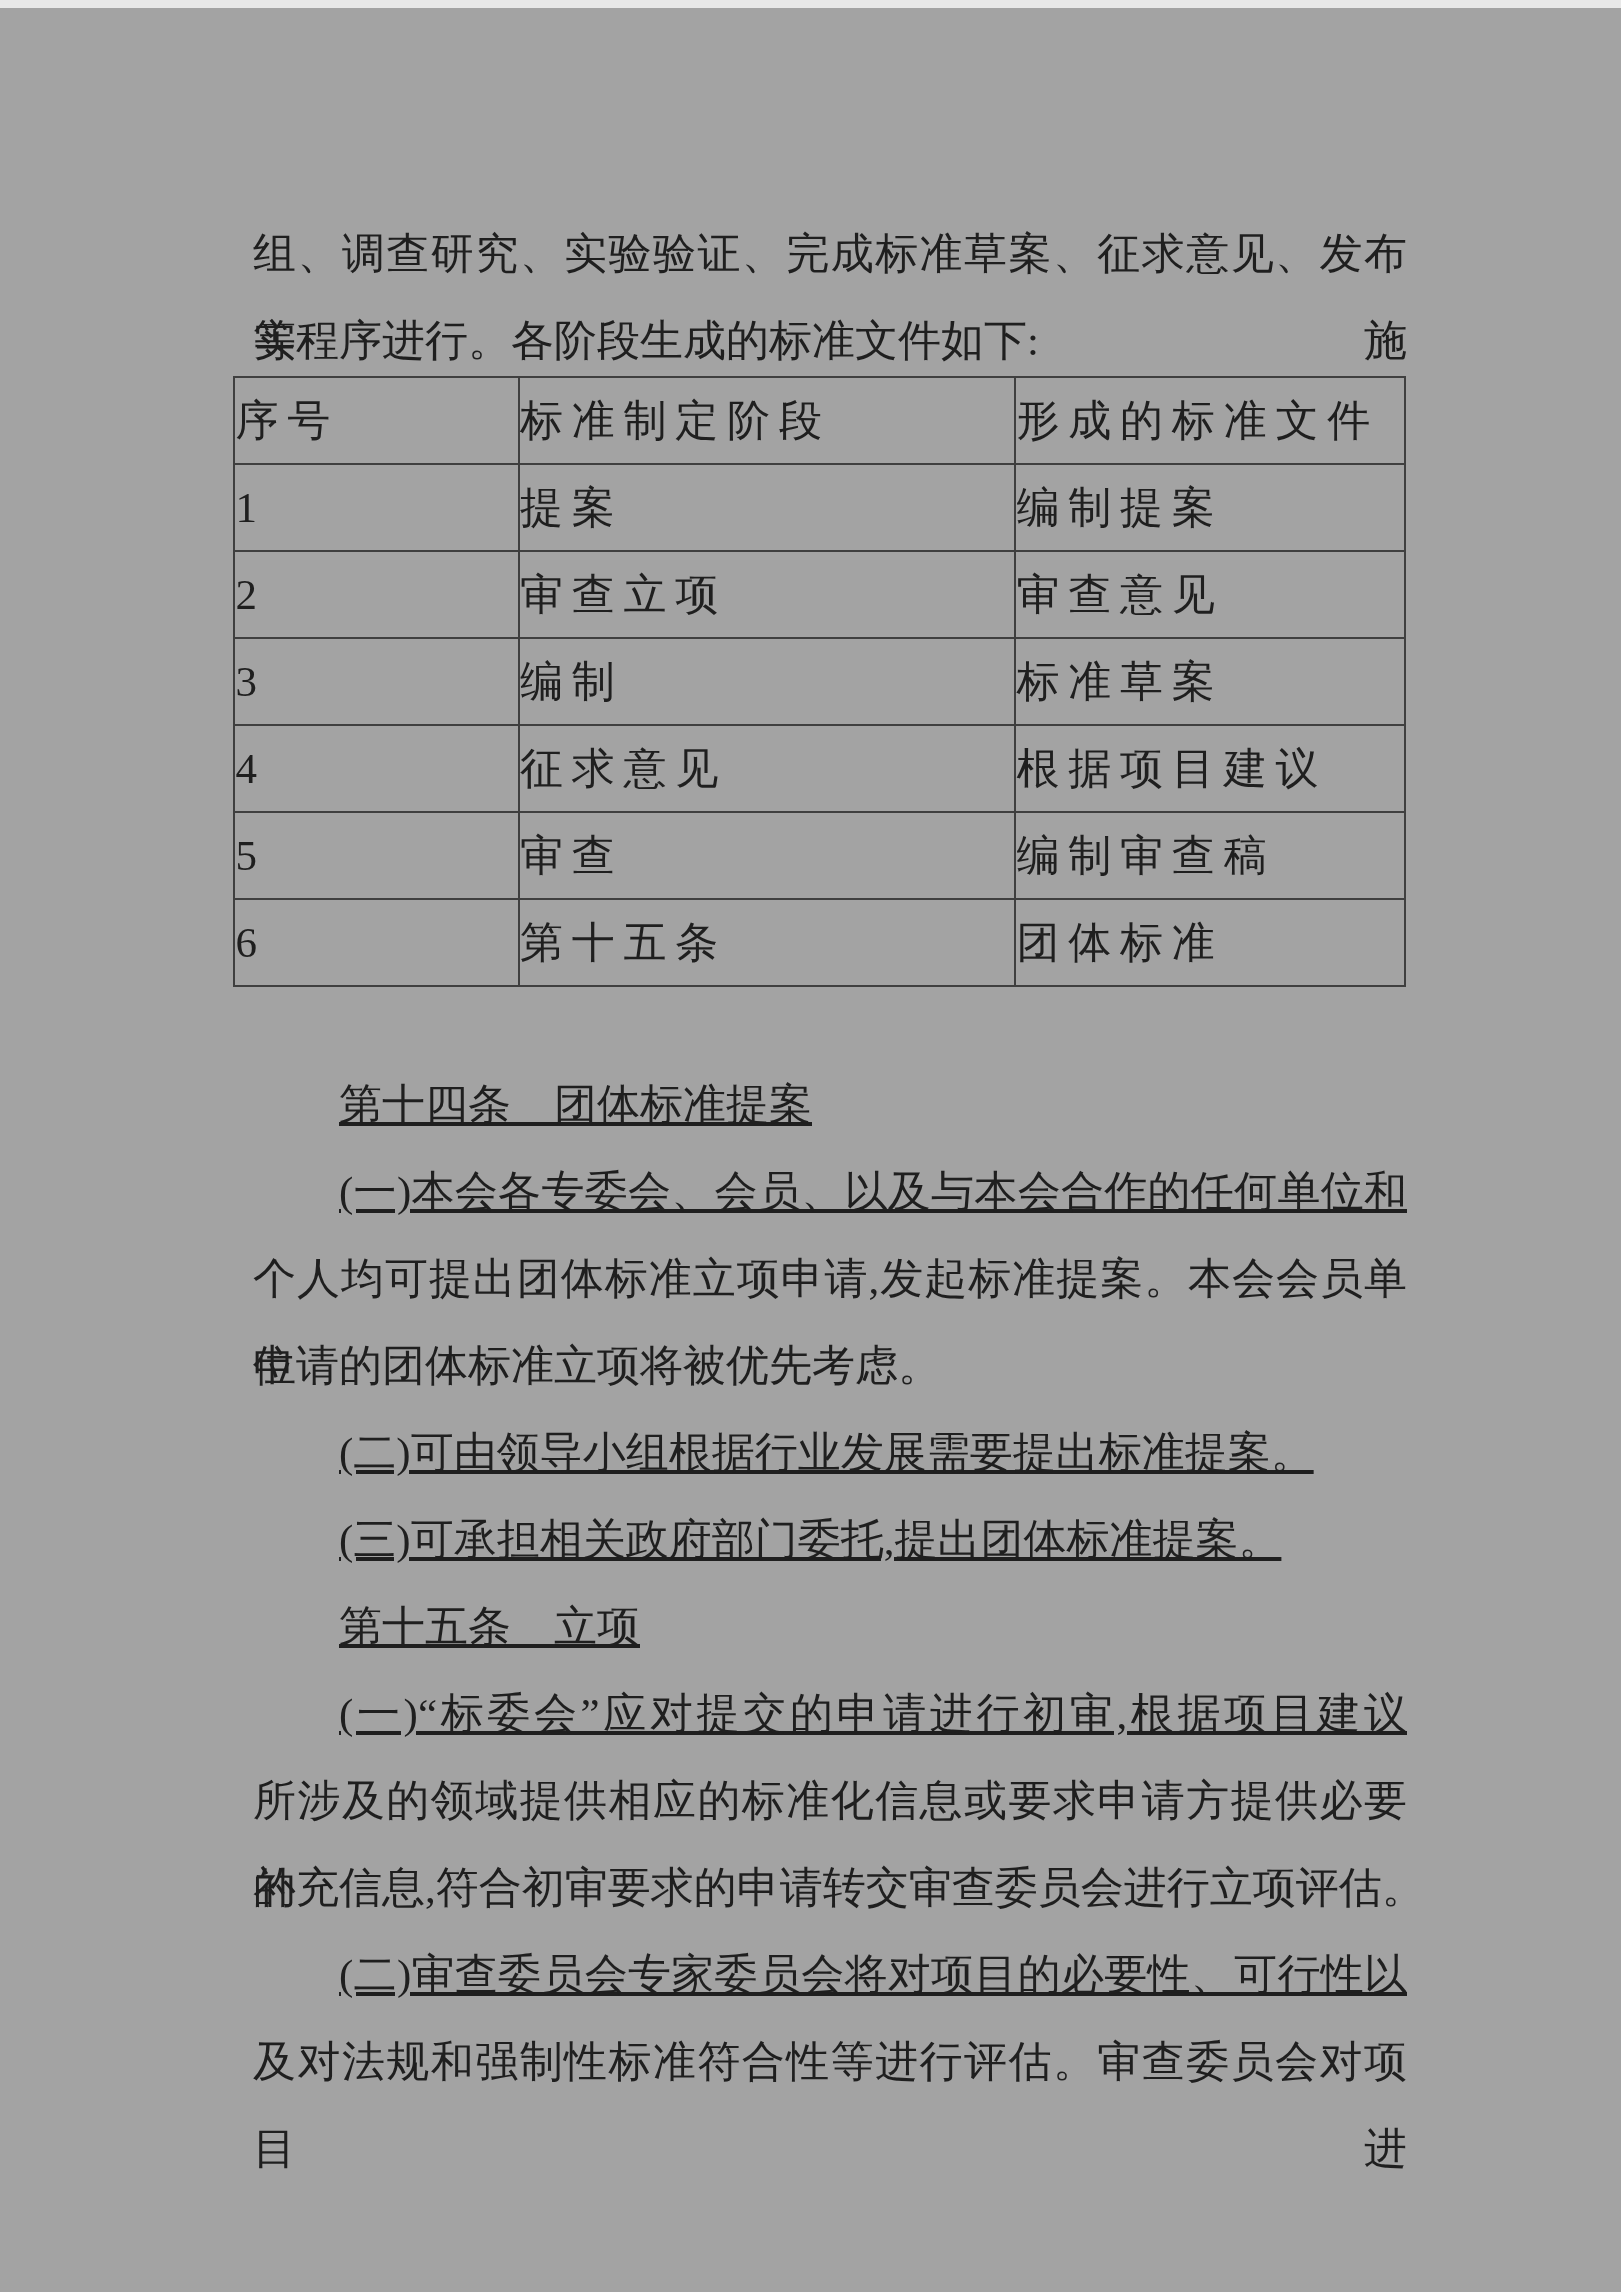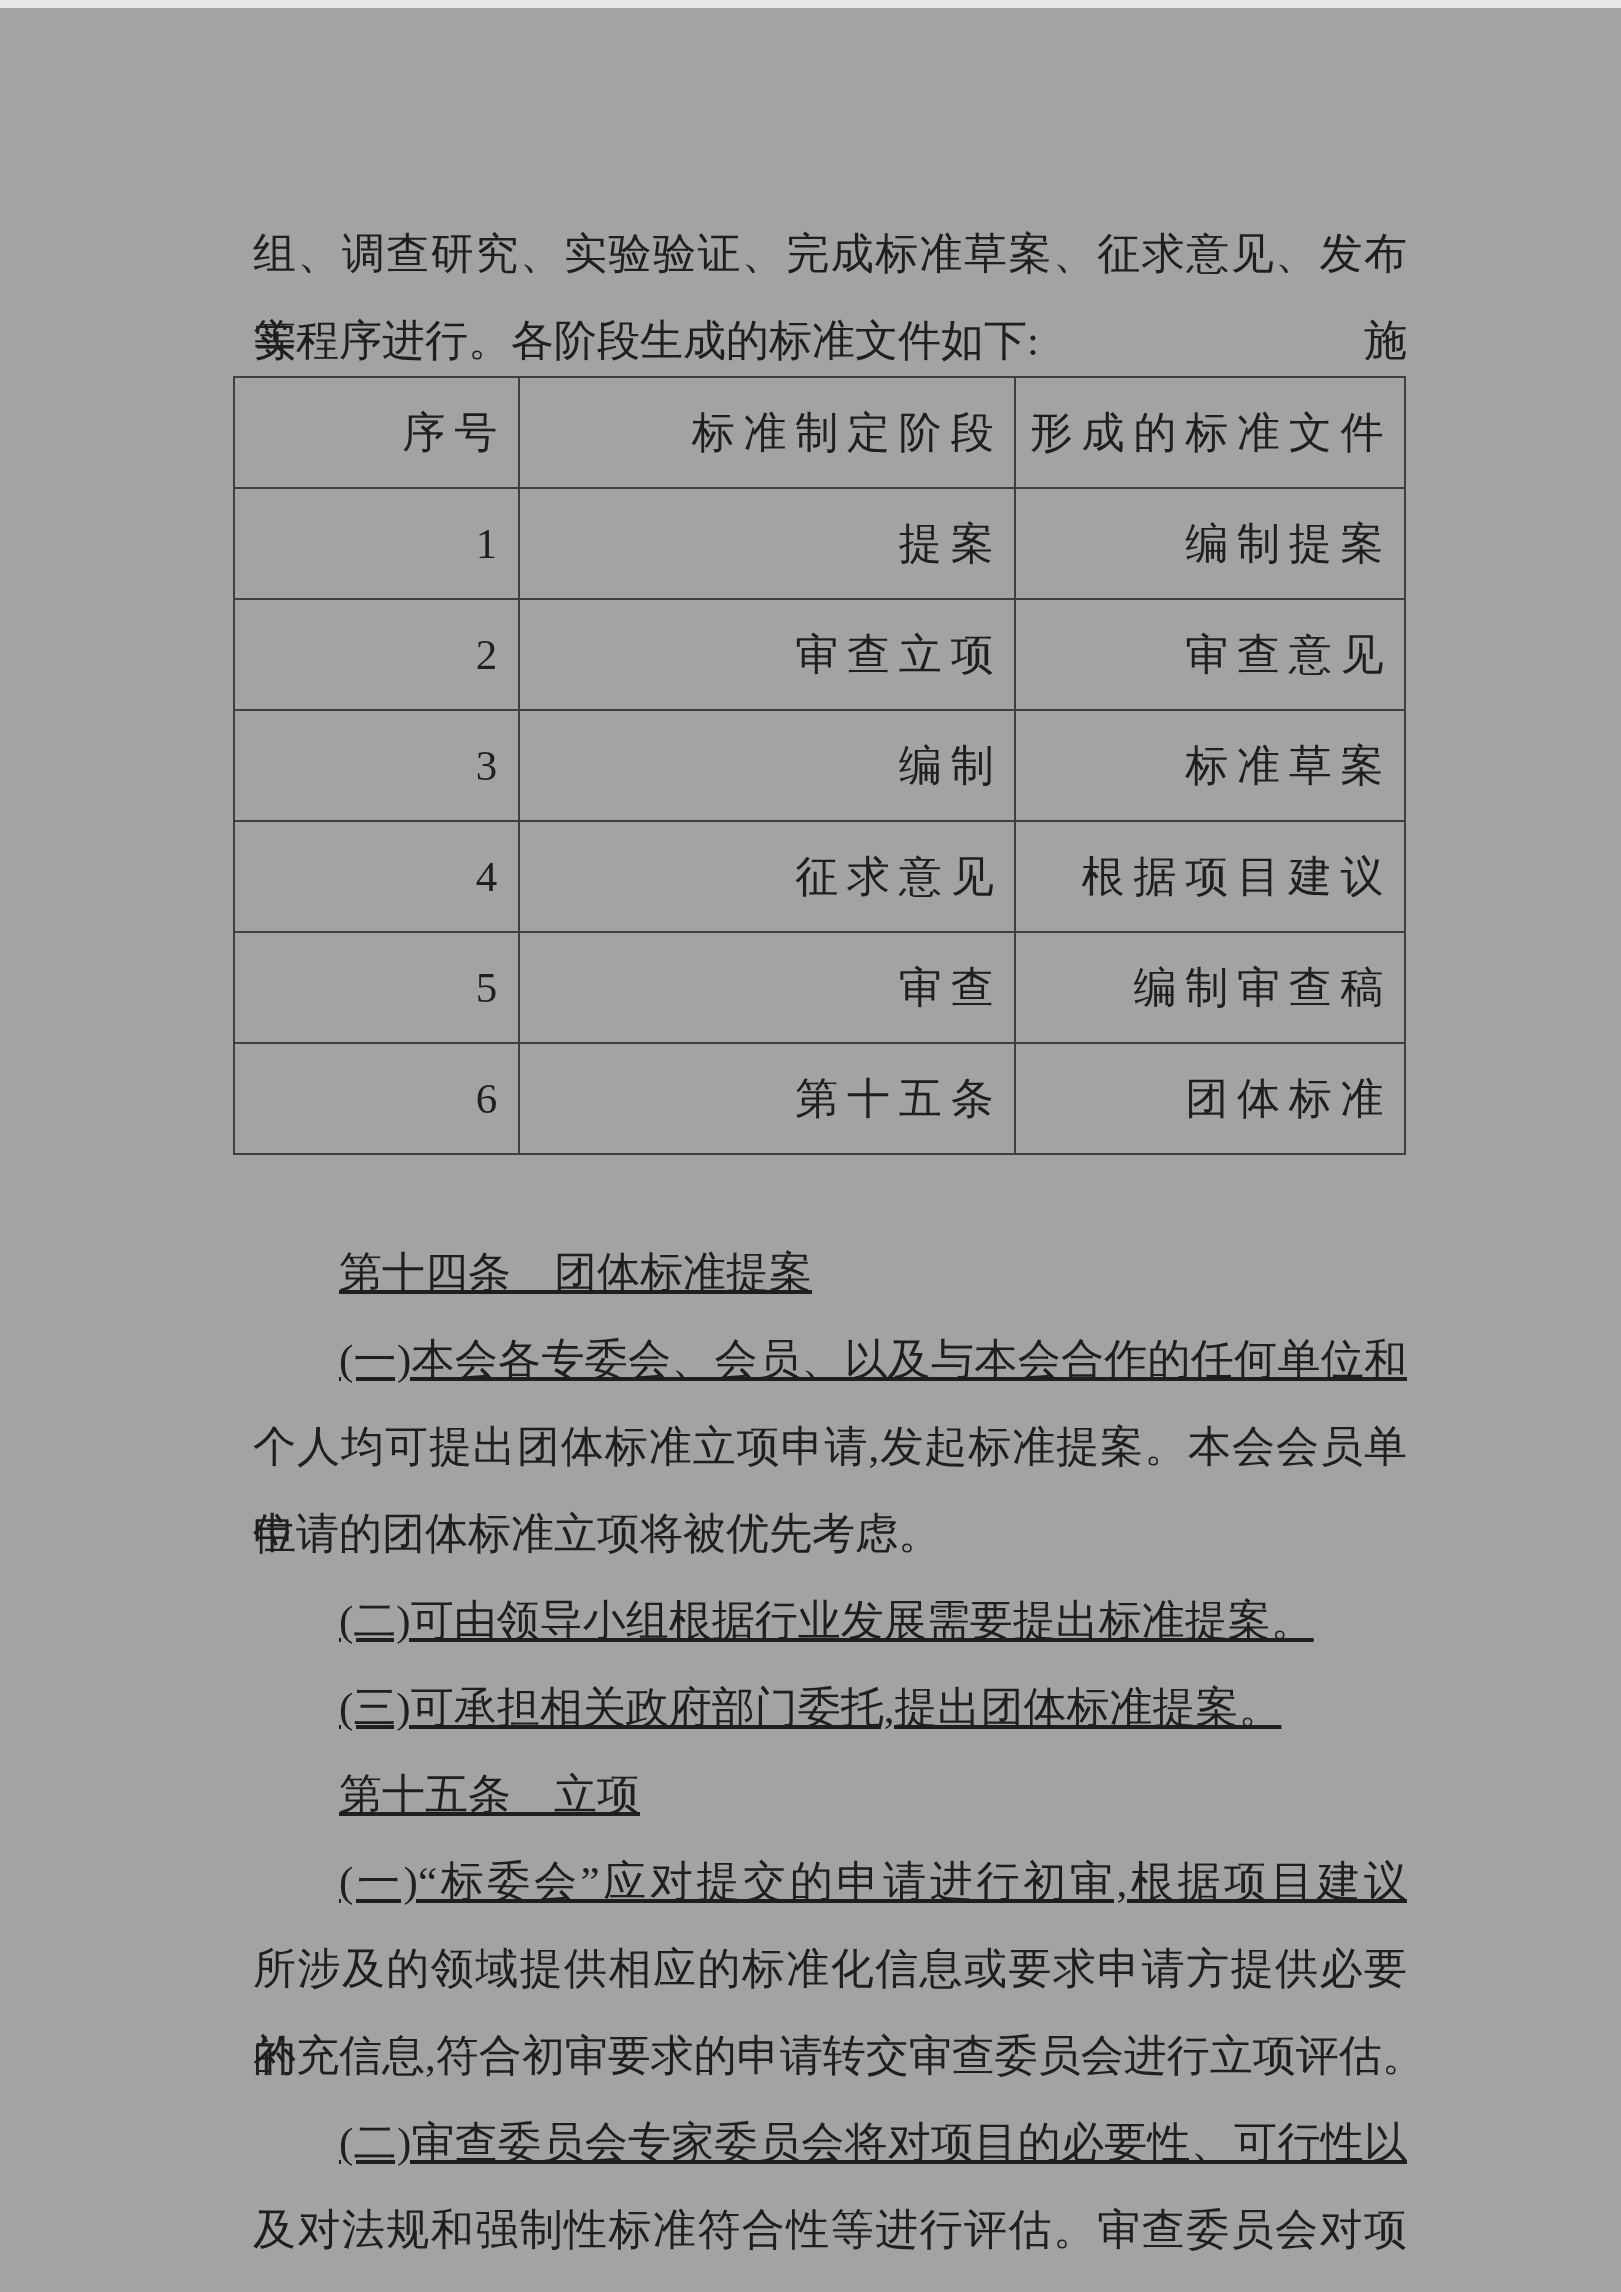--- a/index.html
+++ b/index.html
@@ -39,22 +39,22 @@
   table.std-table {
     border-collapse: collapse;
     table-layout: fixed;
     width: 1173px;
     margin-left: -19.6px;
     margin-top: -7.8px;
   }
   table.std-table td, table.std-table th {
     border: 2.9px solid #3f3f3f;
     height: 85px;
-    padding: 12px;
-    text-align: right;
+    padding: 0;
+    text-align: left;
     vertical-align: middle;
     font-size: 43px;
     font-weight: normal;
     letter-spacing: 8.8px;
     color: #1f1f1f;
   }
   .body-text {
     margin-top: 74px;
   }
 </style>

